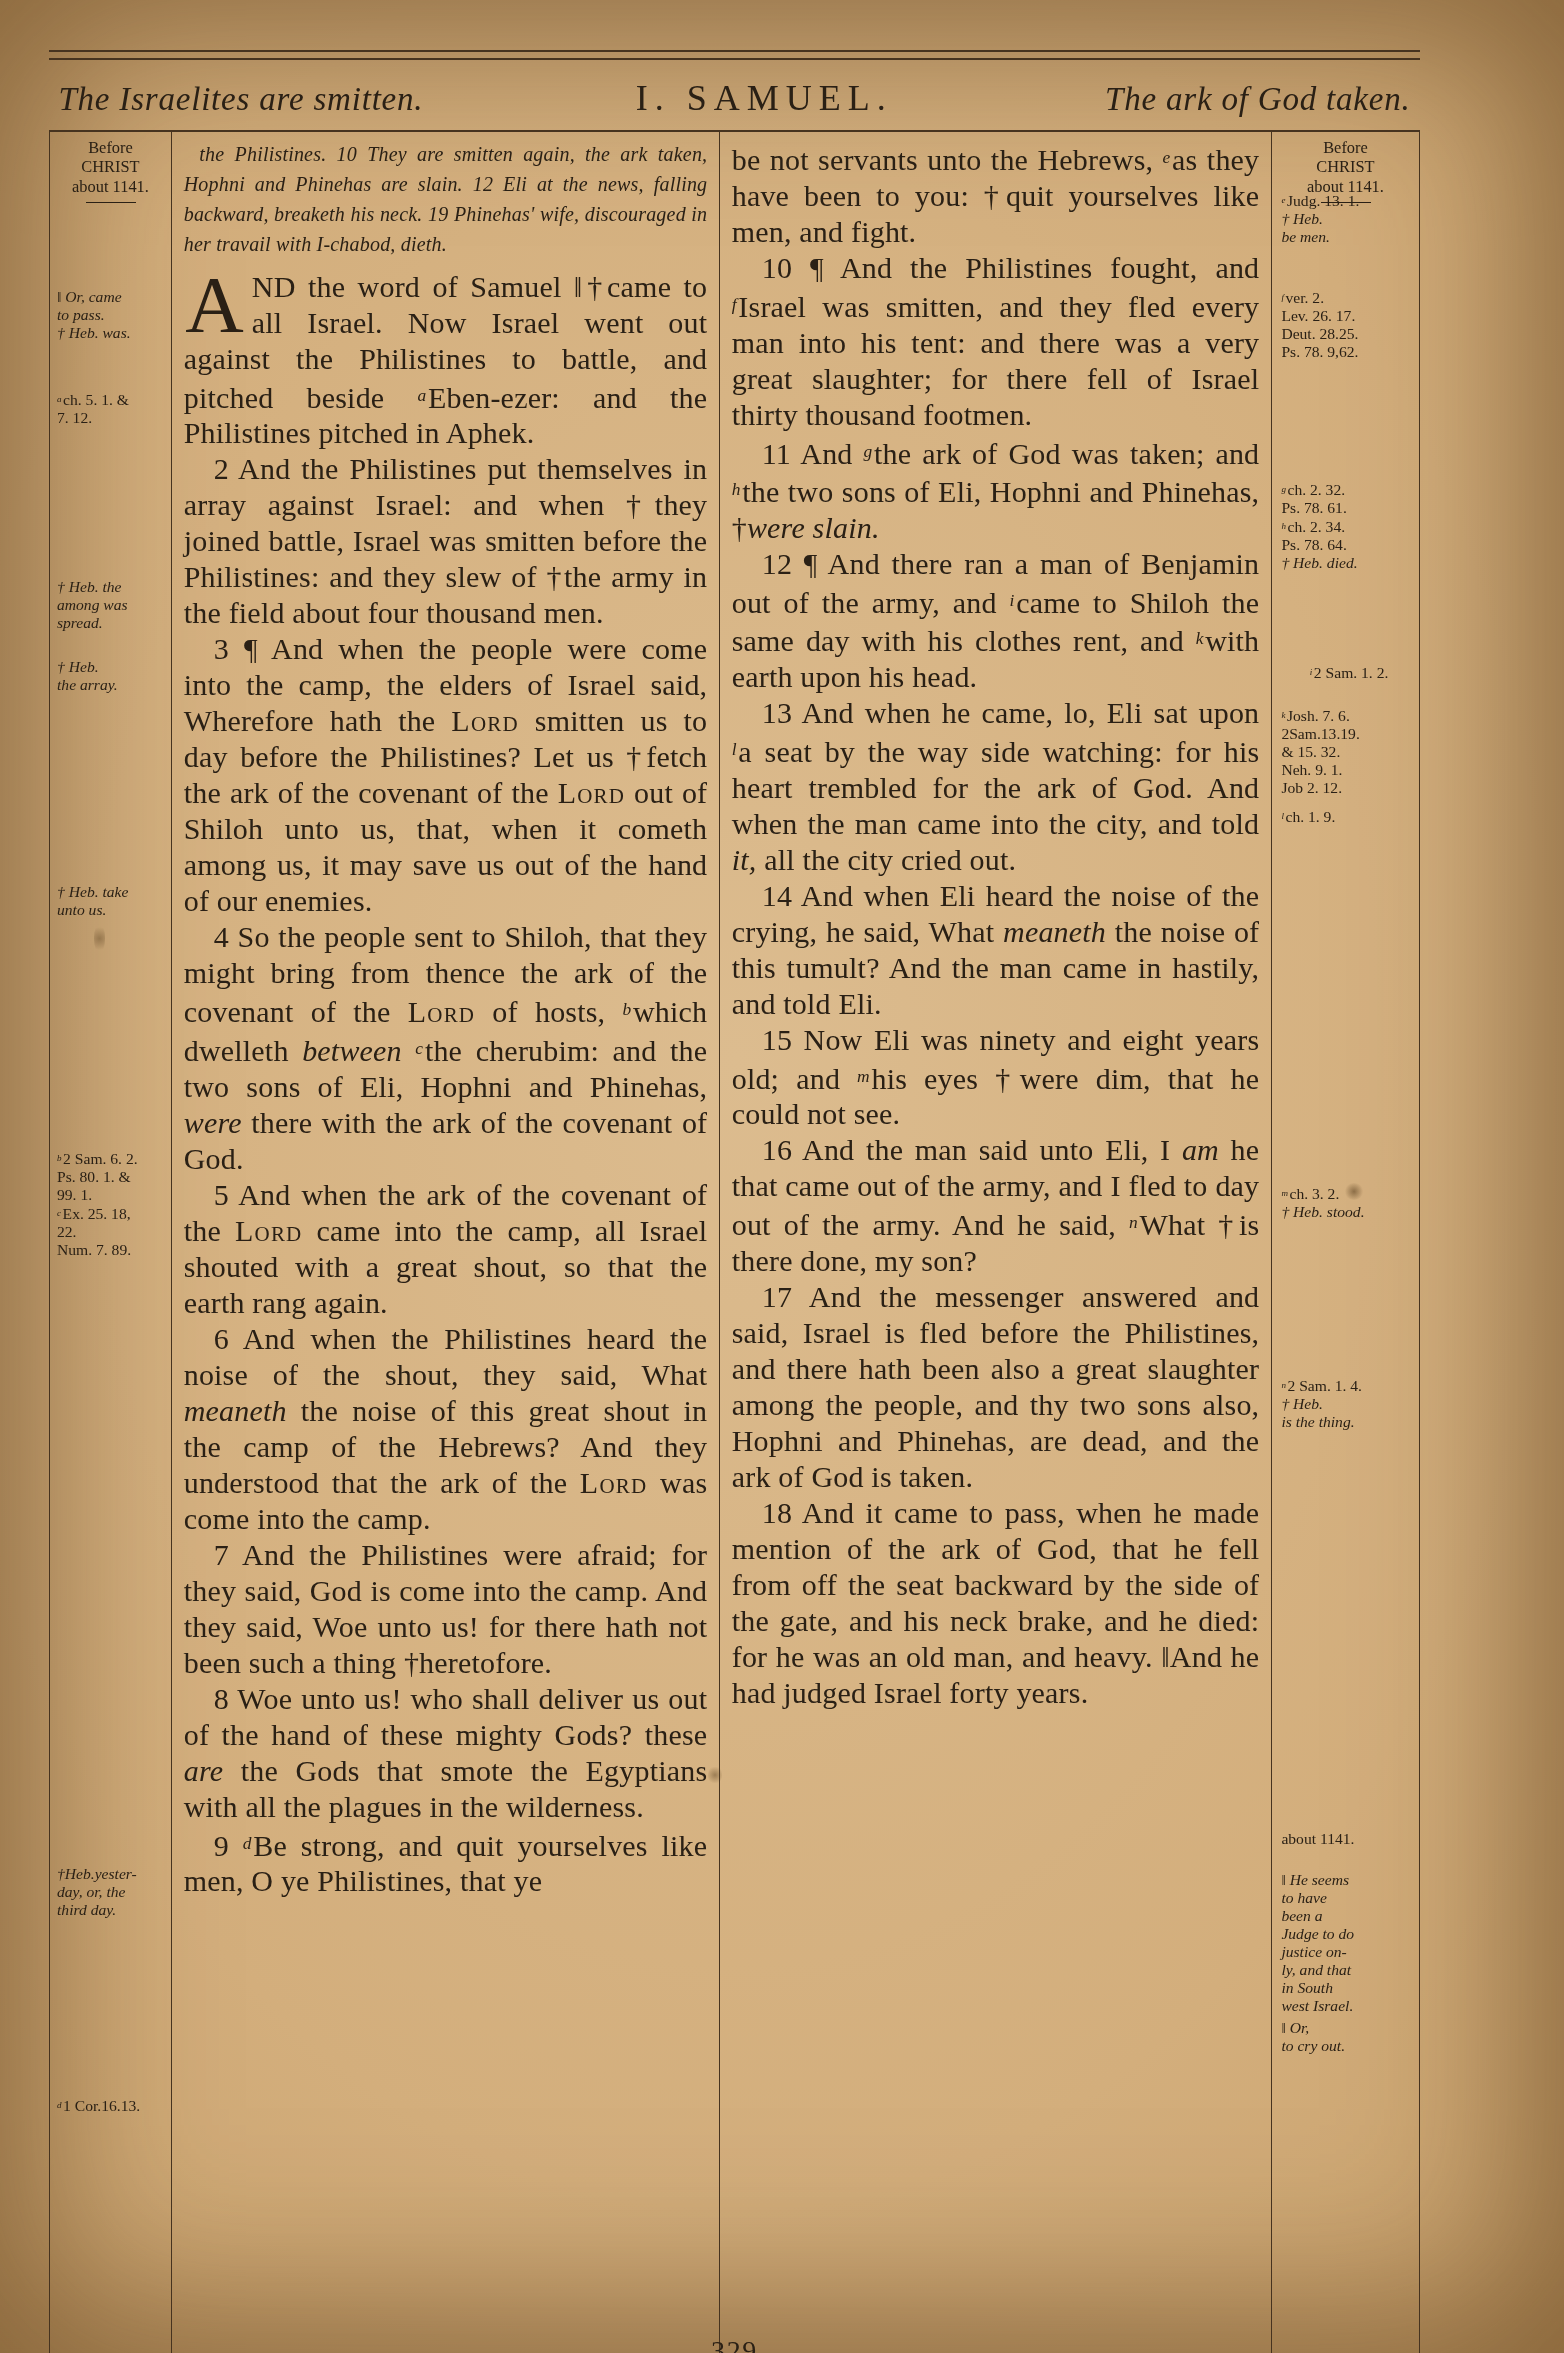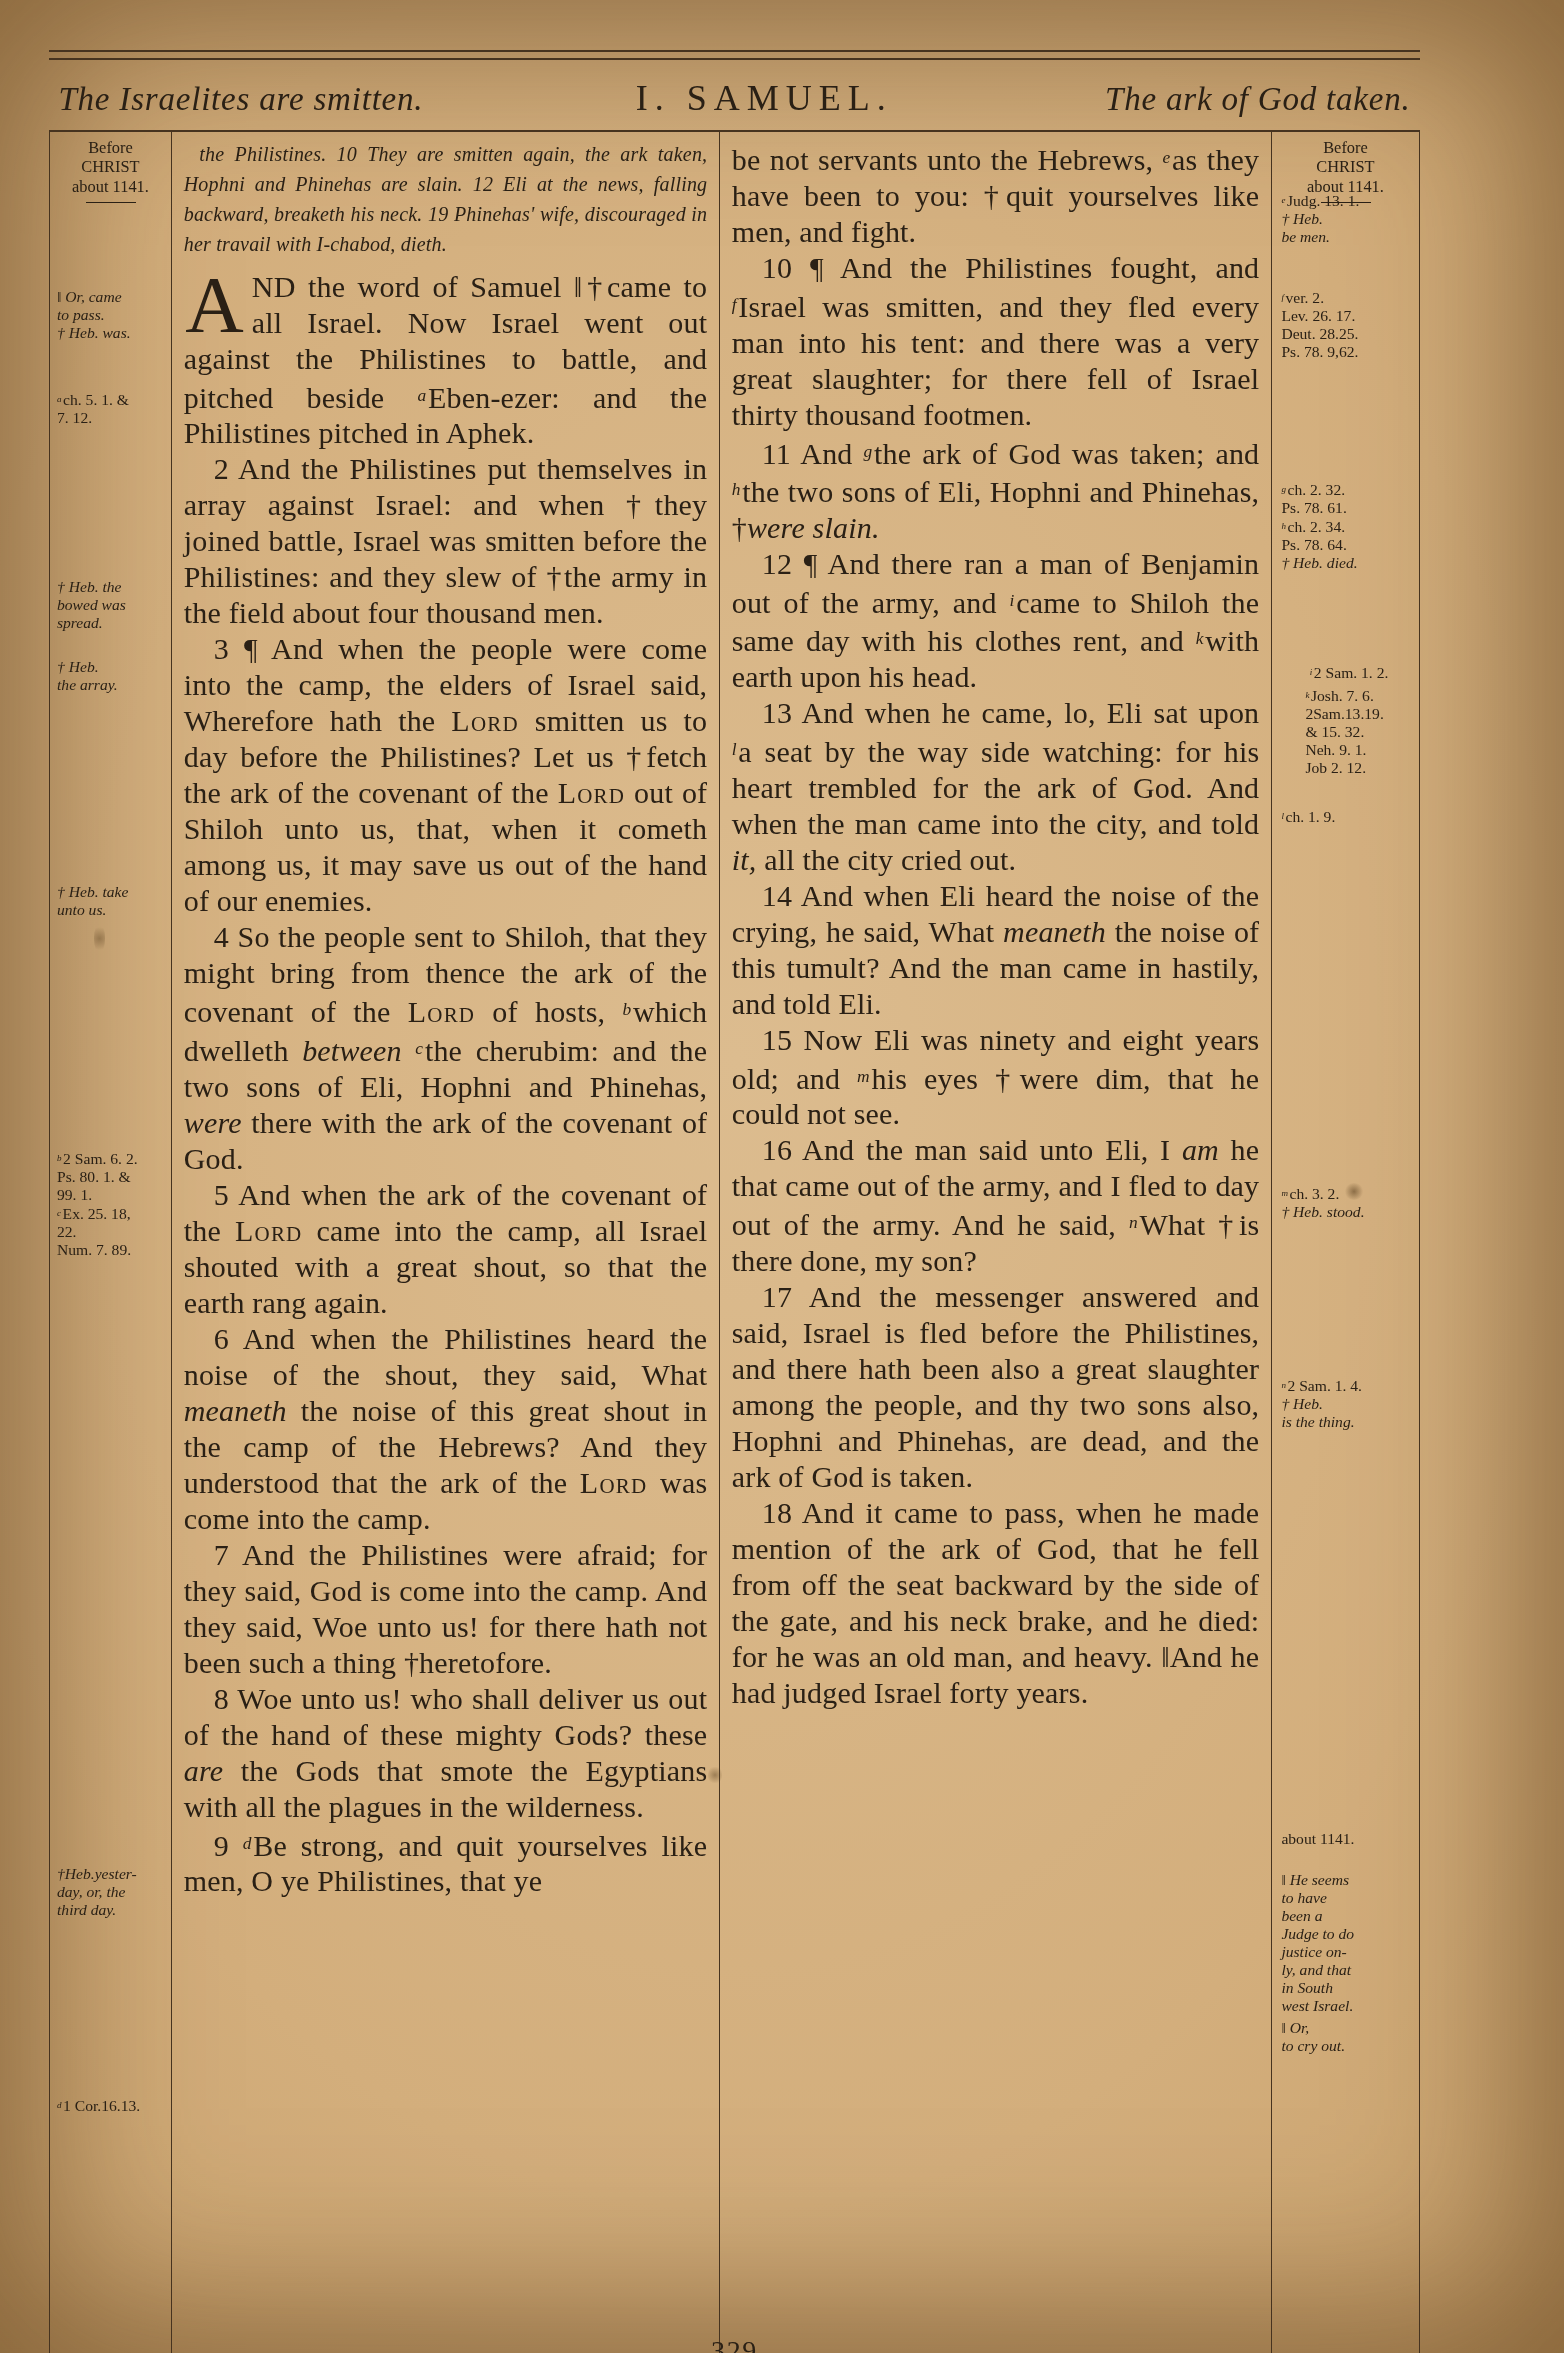--- a/index.html
+++ b/index.html
@@ -84,21 +84,21 @@
       <div class="rh-right">The ark of God taken.</div>
     </header>
 
     <div class="rule single"></div>
 
     <div class="columns">
       <aside class="margin left col-b" id="left-margin">
         <div class="bc-head" id="left-margin-head">Before<br>CHRIST<br>about 1141.<div class="bc-rule"></div></div>
       <div class="mnote" style="top: 156px;"><i>‖ Or, came</i><br><i>to pass.</i><br><i>† Heb. was.</i></div>
           <div class="mnote" style="top: 258px;"><sup class="ref">a</sup>ch. 5. 1. &amp;<br>7. 12.</div>
-          <div class="mnote" style="top: 446px;"><i>† Heb. the</i><br><i>bowed was</i><br><i>spread.</i></div>
+          <div class="mnote" style="top: 446px;"><i>† Heb. the</i><br><i>among was</i><br><i>spread.</i></div>
           <div class="mnote" style="top: 526px;"><i>† Heb.</i><br><i>the array.</i></div>
           <div class="mnote" style="top: 751px;"><i>† Heb. take</i><br><i>unto us.</i></div>
           <div class="mnote" style="top: 1017px;"><sup class="ref">b</sup>2 Sam. 6. 2.<br>Ps. 80. 1. &amp;<br>99. 1.<br><sup class="ref">c</sup>Ex. 25. 18,<br>22.<br>Num. 7. 89.</div>
           <div class="mnote" style="top: 1733px;"><i>†Heb.yester-</i><br><i>day, or, the</i><br><i>third day.</i></div>
           <div class="mnote" style="top: 1964px;"><sup class="ref">d</sup>1 Cor.16.13.</div>
         </aside>
 
       <section class="textcol col-b" id="left-col">
           <p class="summary"><i>the Philistines. 10 They are smitten again, the ark taken, Hophni and Phinehas are slain. 12 Eli at the news, falling backward, breaketh his neck. 19 Phinehas' wife, discouraged in her travail with I-chabod, dieth.</i></p>
           <p class="first"><span class="dc">A</span>ND the word of Samuel ‖†came to all Israel. Now Israel went out against the Philistines to battle, and pitched beside <sup class="ref">a</sup>Eben-ezer: and the Philistines pitched in Aphek.</p>
@@ -124,21 +124,21 @@
           <p>17 And the messenger answered and said, Israel is fled before the Philistines, and there hath been also a great slaughter among the people, and thy two sons also, Hophni and Phinehas, are dead, and the ark of God is taken.</p>
           <p>18 And it came to pass, when he made mention of the ark of God, that he fell from off the seat backward by the side of the gate, and his neck brake, and he died: for he was an old man, and heavy. ‖And he had judged Israel forty years.</p>
         </section>
 
       <aside class="margin right" id="right-margin">
         <div class="bc-head" id="right-margin-head">Before<br>CHRIST<br>about 1141.<div class="bc-rule"></div></div>
       <div class="mnote" style="top: 59px;"><sup class="ref">e</sup>Judg. 13. 1.<br><i>† Heb.</i><br><i>be men.</i></div>
           <div class="mnote" style="top: 156px;"><sup class="ref">f</sup>ver. 2.<br>Lev. 26. 17.<br>Deut. 28.25.<br>Ps. 78. 9,62.</div>
           <div class="mnote" style="top: 348px;"><sup class="ref">g</sup>ch. 2. 32.<br>Ps. 78. 61.<br><sup class="ref">h</sup>ch. 2. 34.<br>Ps. 78. 64.<br><i>† Heb. died.</i></div>
           <div class="mnote" style="top: 531px; text-align: center;"><sup class="ref">i</sup>2 Sam. 1. 2.</div>
-          <div class="mnote" style="top: 554px; margin-left: 24px;"><sup class="ref">k</sup>Josh. 7. 6.<br>2Sam.13.19.<br>&amp; 15. 32.<br>Neh. 9. 1.<br>Job 2. 12.</div>
+          <div class="mnote" style="top: 574px;"><sup class="ref">k</sup>Josh. 7. 6.<br>2Sam.13.19.<br>&amp; 15. 32.<br>Neh. 9. 1.<br>Job 2. 12.</div>
           <div class="mnote" style="top: 675px;"><sup class="ref">l</sup>ch. 1. 9.</div>
           <div class="mnote" style="top: 1052px;"><sup class="ref">m</sup>ch. 3. 2.<br><i>† Heb. stood.</i></div>
           <div class="mnote" style="top: 1244px;"><sup class="ref">n</sup>2 Sam. 1. 4.<br><i>† Heb.</i><br><i>is the thing.</i></div>
           <div class="mnote" style="top: 1698px;">about 1141.</div>
           <div class="mnote" style="top: 1739px;"><i>‖ He seems</i><br><i>to have</i><br><i>been a</i><br><i>Judge to do</i><br><i>justice on-</i><br><i>ly, and that</i><br><i>in South</i><br><i>west Israel.</i></div>
           <div class="mnote" style="top: 1887px;"><i>‖ Or,</i><br><i>to cry out.</i></div>
         </aside>
     </div>
 
     <div class="rule double"></div>

